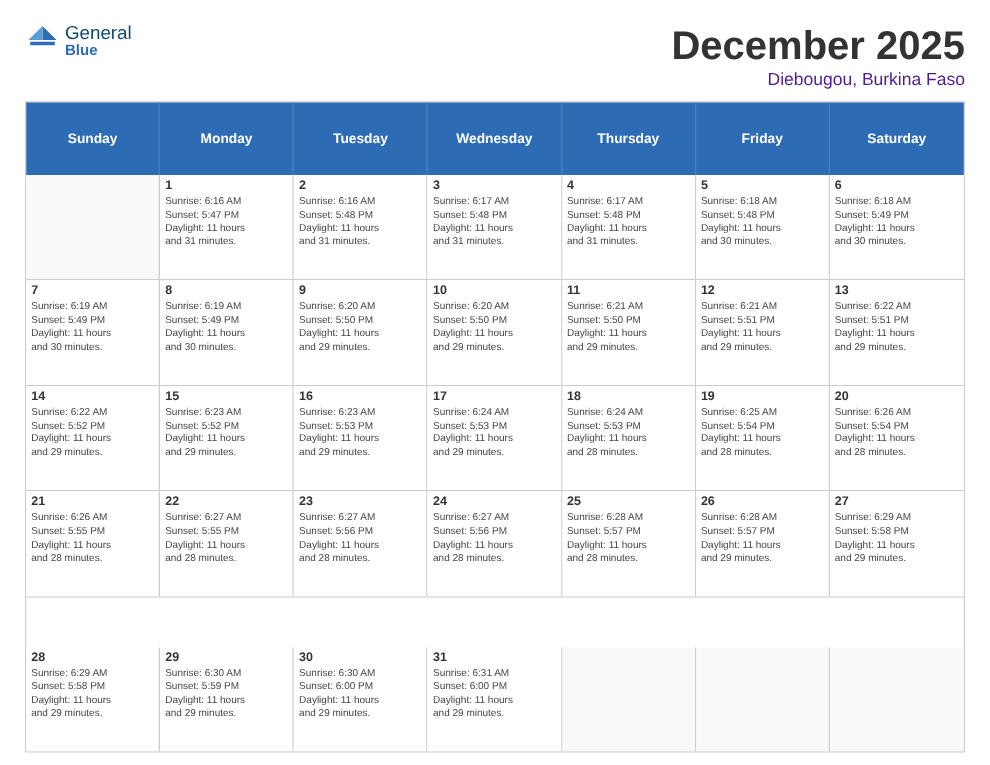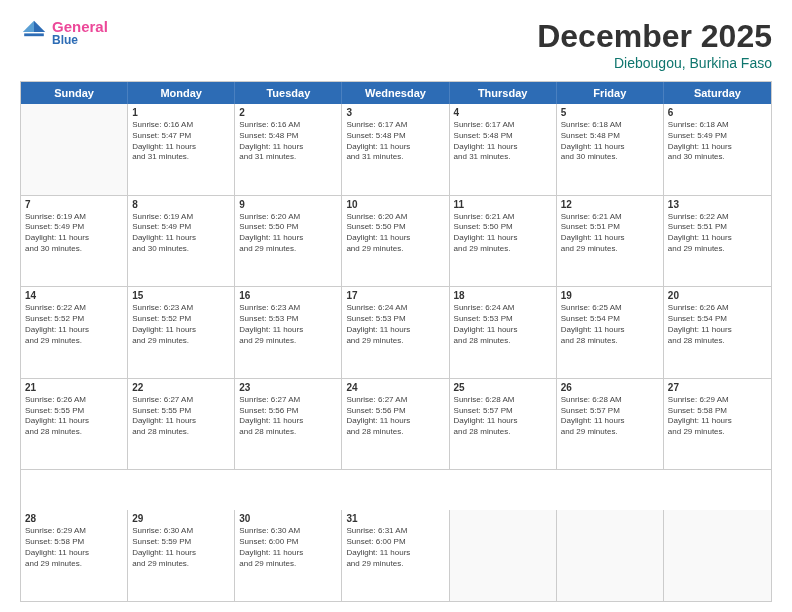--- a/index.html
+++ b/index.html
@@ -27,22 +27,22 @@
       display: flex;
       align-items: center;
     }
     .logo-text {
       display: flex;
       flex-direction: column;
       line-height: 1;
     }
     .logo-general {
       font-size: 15px;
-      font-weight: bold;
-      color: #ec4899;
+      font-weight: normal;
+      color: #0c4a6e;
     }
     .logo-blue {
       font-size: 12px;
       font-weight: bold;
       color: #2d6cb5;
     }
     .logo-icon {
       width: 28px;
       height: 28px;
       margin-right: 4px;
@@ -51,39 +51,39 @@
       text-align: right;
       margin-left: 36px;
     }
     .main-title {
       font-size: 32px;
       font-weight: bold;
       color: #333;
     }
     .subtitle {
       font-size: 14px;
-      color: #0f766e;
+      color: #4c1d95;
     }
     .calendar {
       flex: 1;
       display: flex;
       flex-direction: column;
       border: 1px solid #ccc;
     }
     .cal-header-row {
       display: grid;
       grid-template-columns: repeat(7, 1fr);
       background: #2d6cb5;
     }
     .cal-header-cell {
       color: #fff;
       font-size: 11px;
       font-weight: bold;
       text-align: center;
-      padding: 5px 2px;
+      padding: 23px 2px;
       border-right: 1px solid #4a80c0;
     }
     .cal-header-cell:last-child { border-right: none; }
     .cal-body {
       display: flex;
       flex-direction: column;
       flex: 1;
     }
     .cal-week {
       display: grid;

